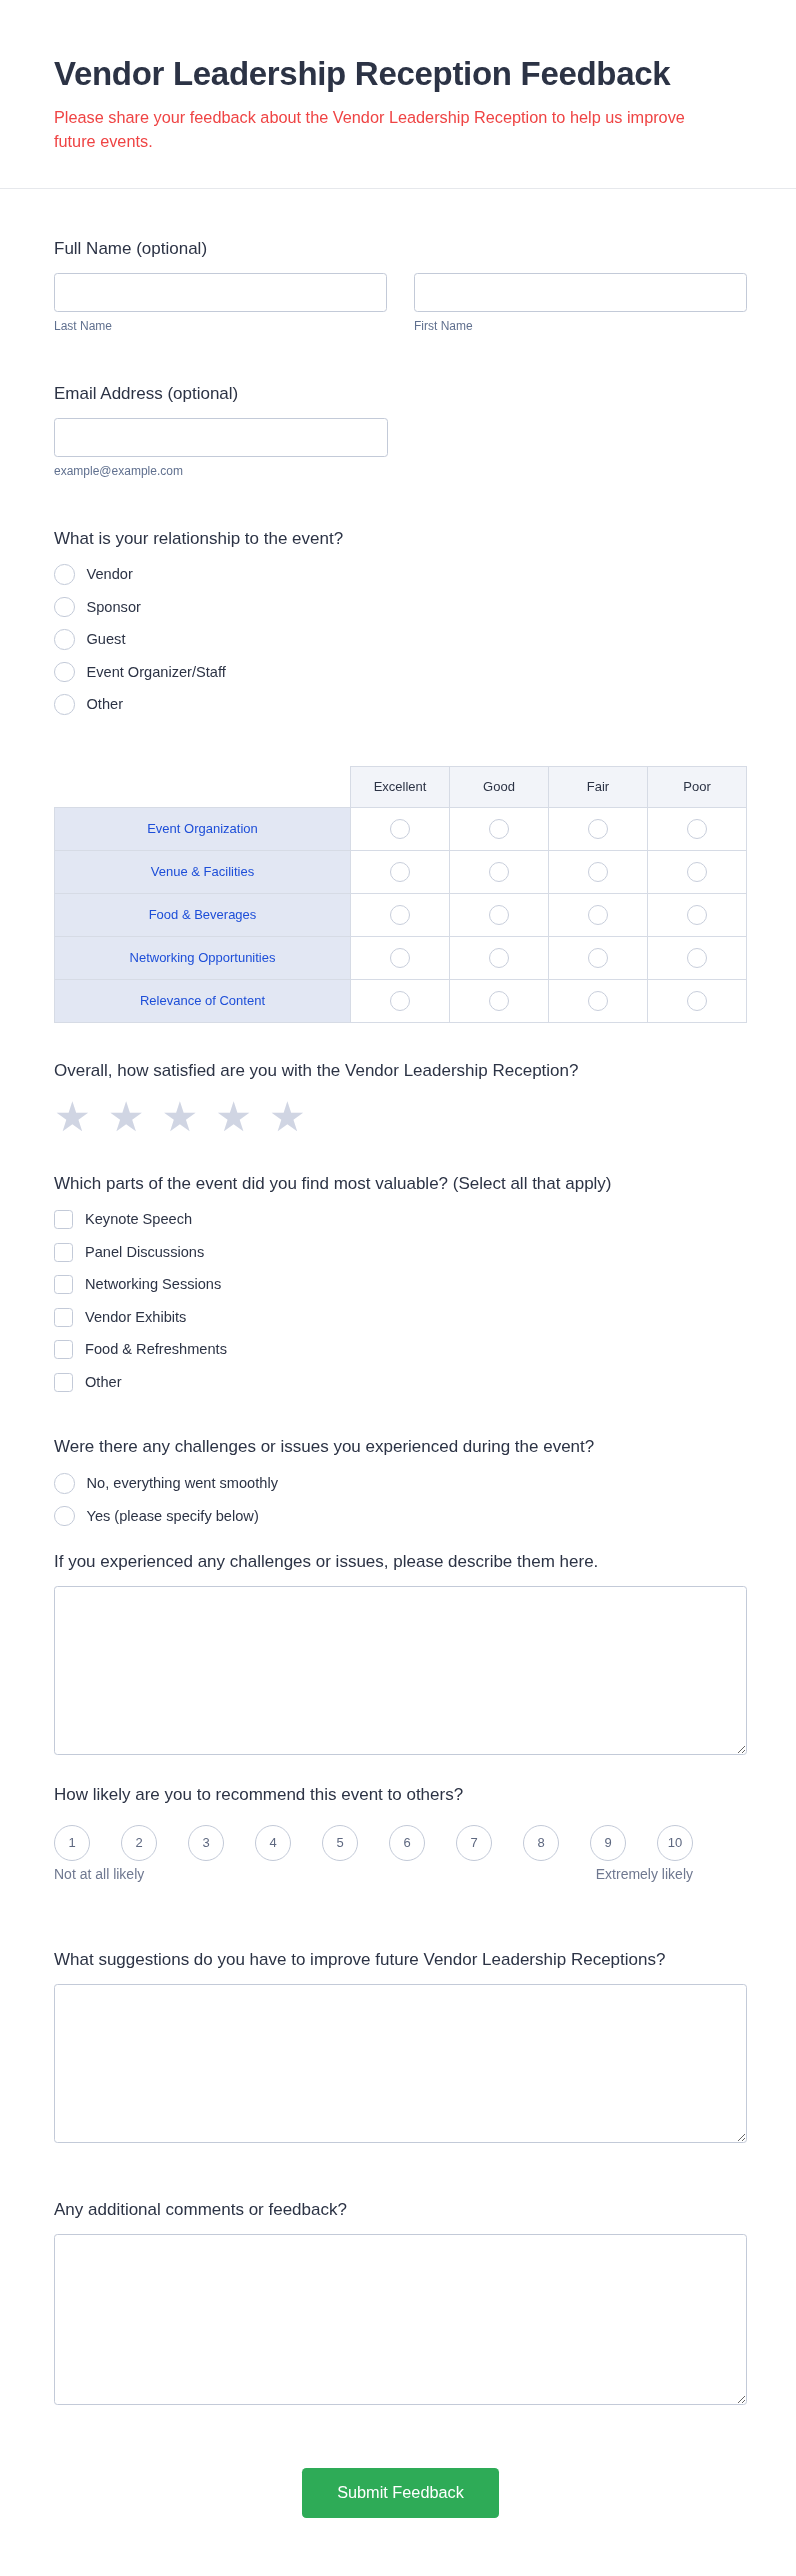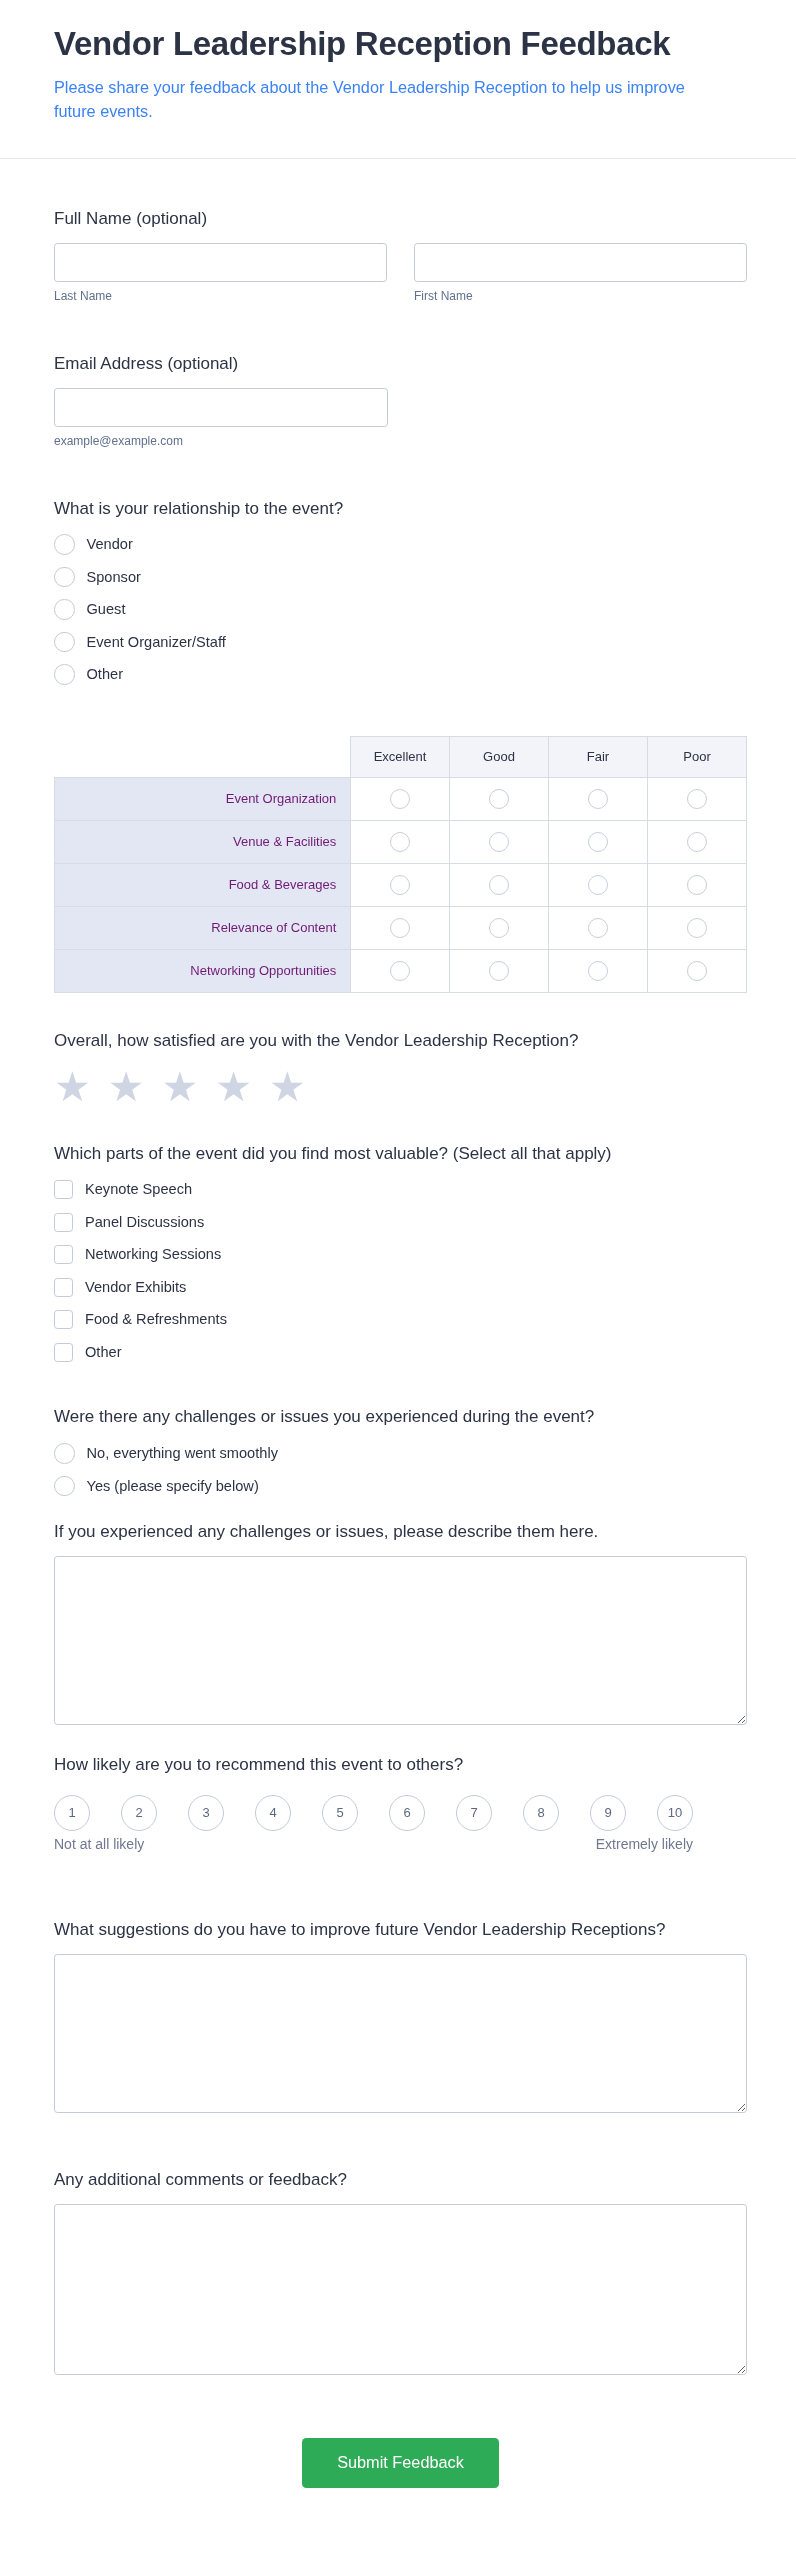--- a/index.html
+++ b/index.html
@@ -5,33 +5,33 @@
   * { box-sizing: border-box; }
   html, body { margin: 0; padding: 0; background: #fff; }
   body {
     width: 796px;
     min-height: 2576px;
     font-family: "Liberation Sans", "DejaVu Sans", sans-serif;
     color: #2c3345;
   }
   .page { width: 796px; }
 
-  header { padding: 25px 49px 0 54px; }
+  header { padding: 55px 49px 0 54px; }
   .form-title {
     margin: 0 0 12px 0;
     font-size: 33px;
     font-weight: 700;
     color: #2c3345;
     letter-spacing: -0.3px;
   }
   .form-subtitle {
     margin: 0 0 34px 0;
     font-size: 16.3px;
     line-height: 1.5;
-    color: #3b82f6;
+    color: #ef4444;
     max-width: 634px;
   }
   .divider {
     border: none;
     border-top: 0.9px solid #e6e8ec;
     margin: 0 0 50px 0;
   }
 
   .content { padding: 0 49px 0 54px; }
 
@@ -132,22 +132,22 @@
     height: 41px;
     background: var(--matrix-header-bg, #f2f4f9);
     font-size: 13px;
     color: #2c3345;
     text-align: center;
   }
   table.matrix tbody th {
     height: 43px;
     background: var(--matrix-row-bg, #e2e7f3);
     font-size: 13px;
-    color: #701a75;
-    text-align: right;
+    color: #1d4ed8;
+    text-align: center;
     padding: 0 13.7px;
   }
   table.matrix tbody td { text-align: center; background: #fff; }
   .matrix-radio {
     display: inline-block;
     width: 20.5px; height: 20.5px;
     border: 0.9px solid #c8cedb;
     border-radius: 50%;
     background: #fff;
     vertical-align: middle;
@@ -318,28 +318,28 @@
             <td><span class="matrix-radio"></span></td>
           </tr>
           <tr>
             <th>Food &amp; Beverages</th>
             <td><span class="matrix-radio"></span></td>
             <td><span class="matrix-radio"></span></td>
             <td><span class="matrix-radio"></span></td>
             <td><span class="matrix-radio"></span></td>
           </tr>
           <tr>
+            <th>Networking Opportunities</th>
+            <td><span class="matrix-radio"></span></td>
+            <td><span class="matrix-radio"></span></td>
+            <td><span class="matrix-radio"></span></td>
+            <td><span class="matrix-radio"></span></td>
+          </tr>
+          <tr>
             <th>Relevance of Content</th>
-            <td><span class="matrix-radio"></span></td>
-            <td><span class="matrix-radio"></span></td>
-            <td><span class="matrix-radio"></span></td>
-            <td><span class="matrix-radio"></span></td>
-          </tr>
-          <tr>
-            <th>Networking Opportunities</th>
             <td><span class="matrix-radio"></span></td>
             <td><span class="matrix-radio"></span></td>
             <td><span class="matrix-radio"></span></td>
             <td><span class="matrix-radio"></span></td>
           </tr>
         </tbody>
       </table>
     </section>
 
     <section class="q q-satisfaction">

